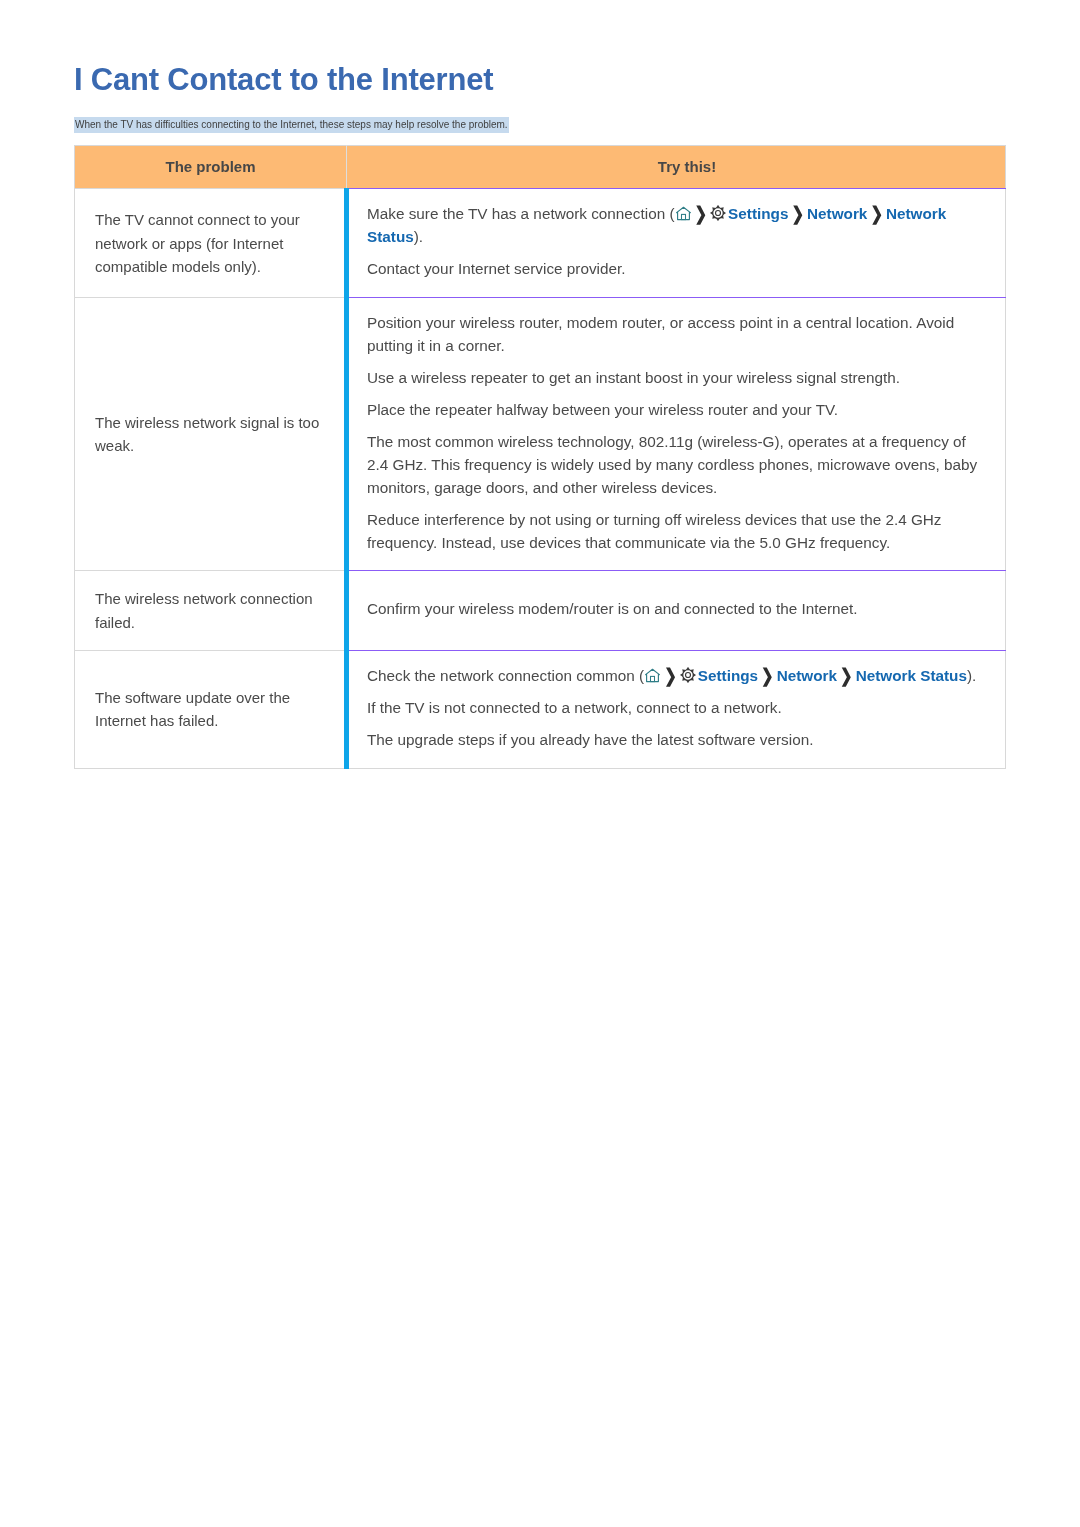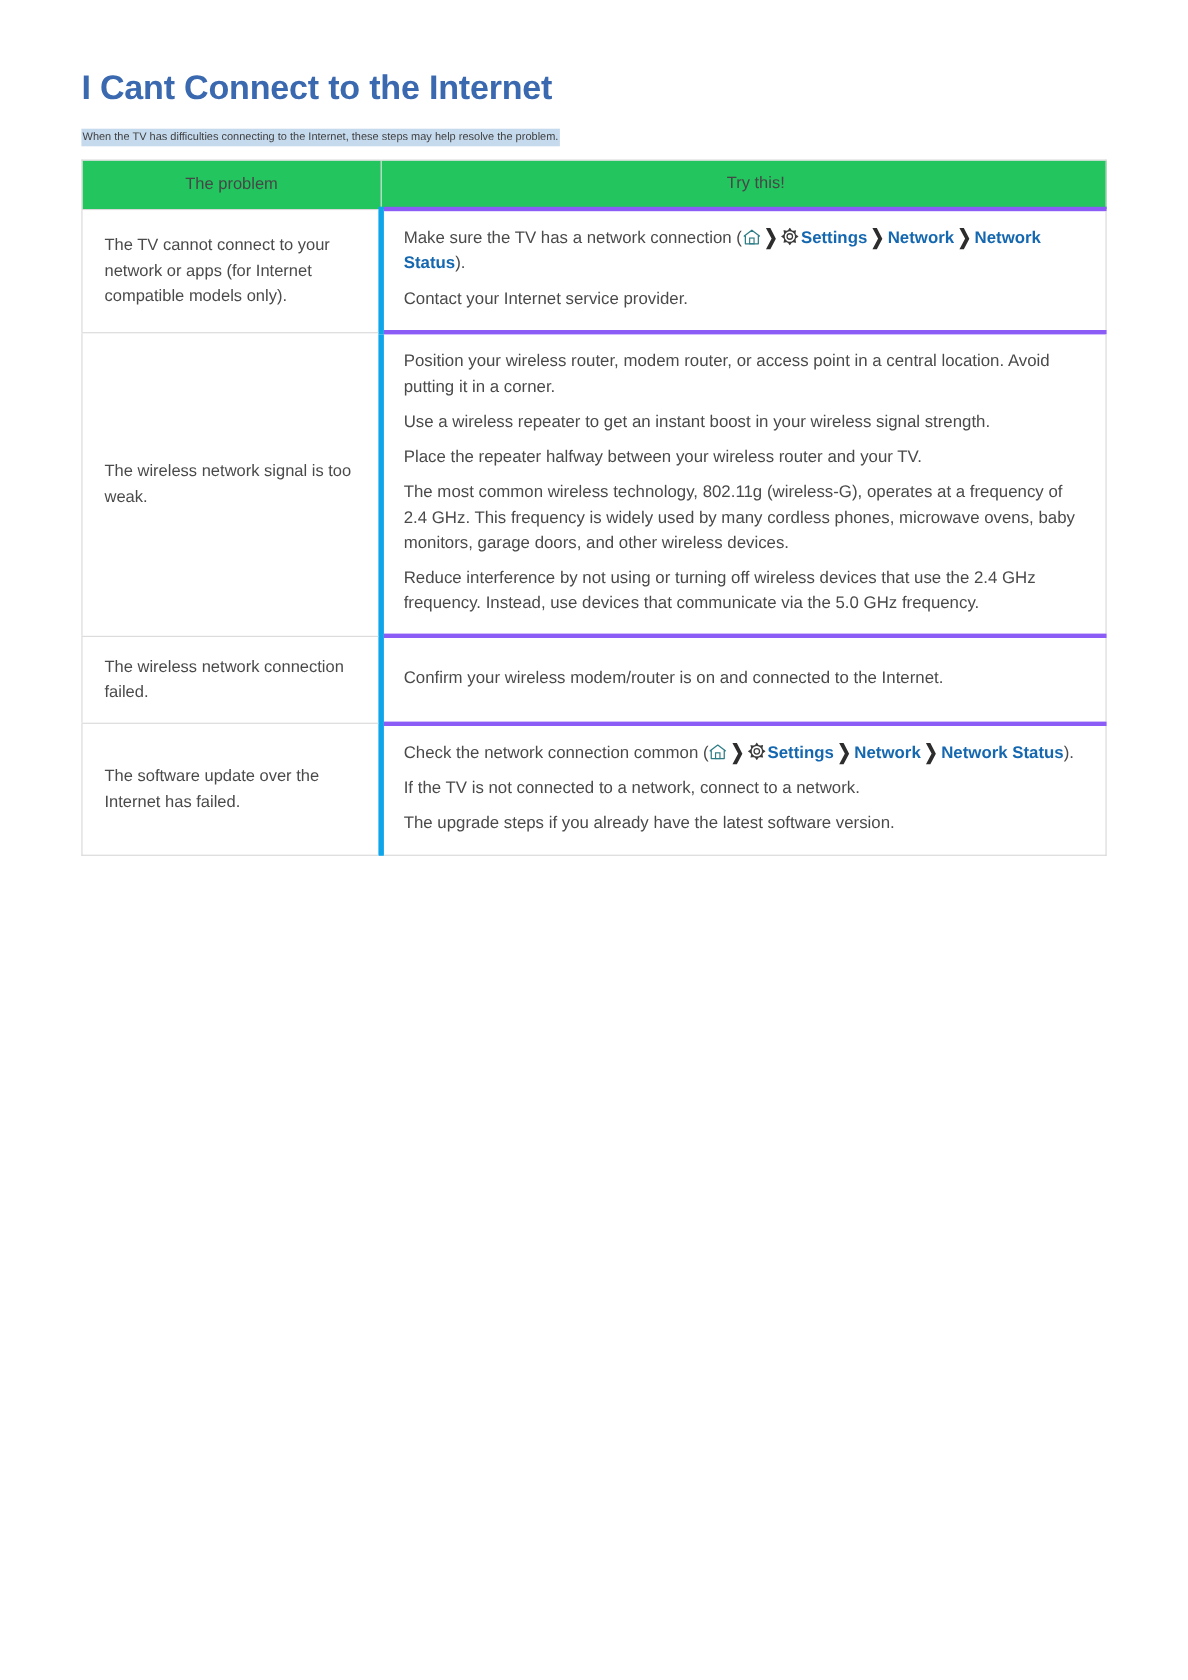--- a/index.html
+++ b/index.html
@@ -60,43 +60,43 @@
     border-collapse: collapse;
     width: 931px;
     table-layout: fixed;
     border: 1px solid #d8d8d8;
   }
 
   table.help-table col.c1 { width: 272px; }
   table.help-table col.c2 { width: 659px; }
 
   th.hdr {
-    background: #22c55e;
+    background: #fdba74;
     color: #474747;
-    font-weight: normal;
+    font-weight: bold;
     font-size: 15px;
     text-align: center;
     padding: 12px 6px 13px 6px;
     border: none;
     border-right: 1px solid #dedede;
   }
   th.hdr:last-child { border-right: none; padding-left: 28px; }
 
   td.problem {
     border-top: 1px solid #d9d9d9;
     border-right: 5px solid #0ea5e9;
     padding: 16px 16px 16px 20px;
     font-size: 15px;
     line-height: 1.55;
     color: #4a4a4a;
     vertical-align: middle;
   }
 
   td.tryit {
-    border-top: 4px solid #8b5cf6;
+    border-top: 1px solid #8b5cf6;
     padding: 14px 22px 16px 18px;
     font-size: 15.3px;
     line-height: 1.5;
     color: #4a4a4a;
     vertical-align: middle;
   }
 
   td.tryit p {
     margin: 0 0 9px 0;
   }
@@ -130,21 +130,21 @@
   .icon-gear svg { display: block; }
 
   .gear-gap { padding-right: 2px; }
 </style>
 </head>
 <body>
 
 <div class="page">
   <div class="content">
 
-    <h1 class="page-title">I Cant Connect to the Internet</h1>
+    <h1 class="page-title">I Cant Contact to the Internet</h1>
 
     <div class="subtitle-wrap">
       <span class="subtitle">When the TV has difficulties connecting to the Internet, these steps may help resolve the problem.</span>
     </div>
 
     <table class="help-table">
       <colgroup>
         <col class="c1">
           <col class="c2">
       </colgroup>

